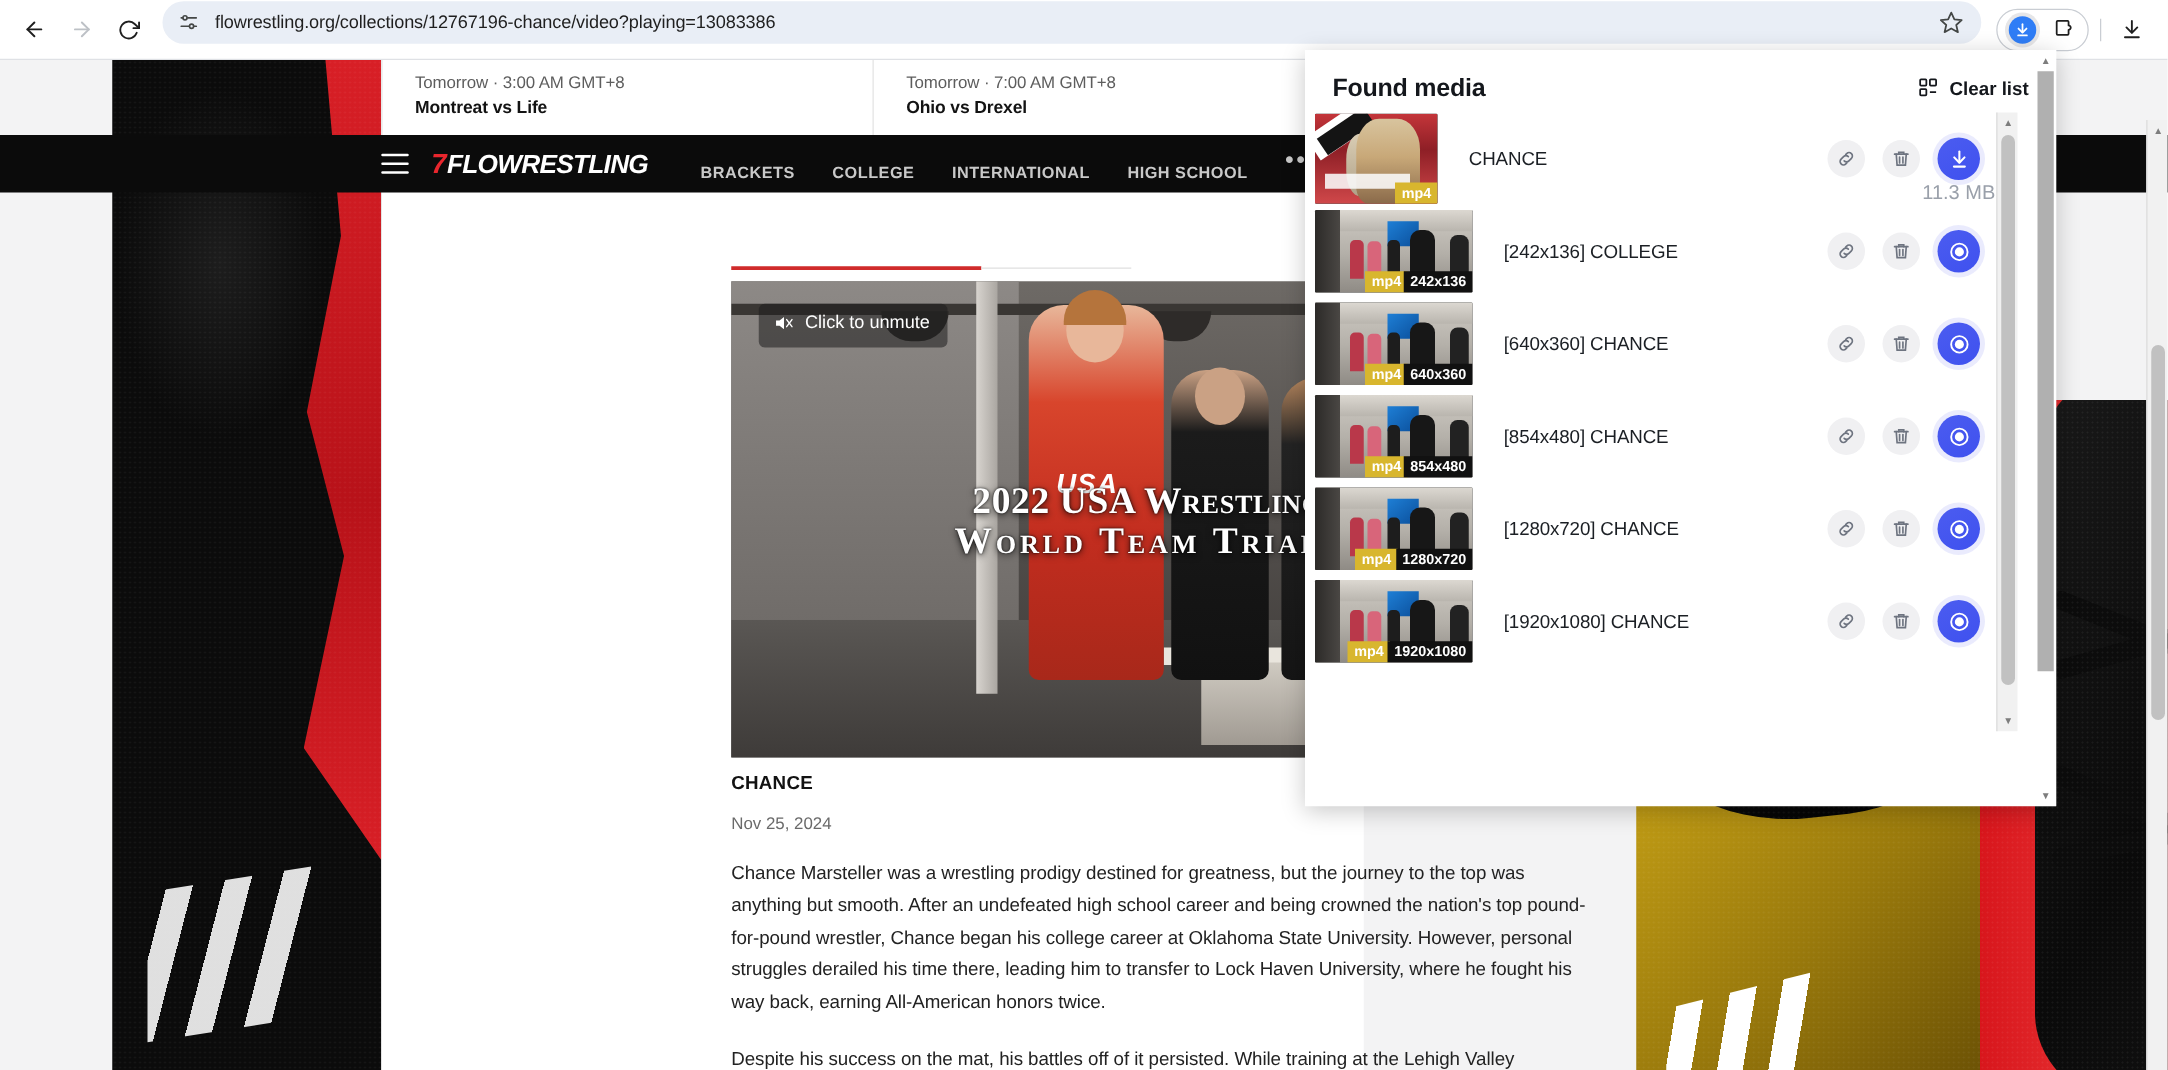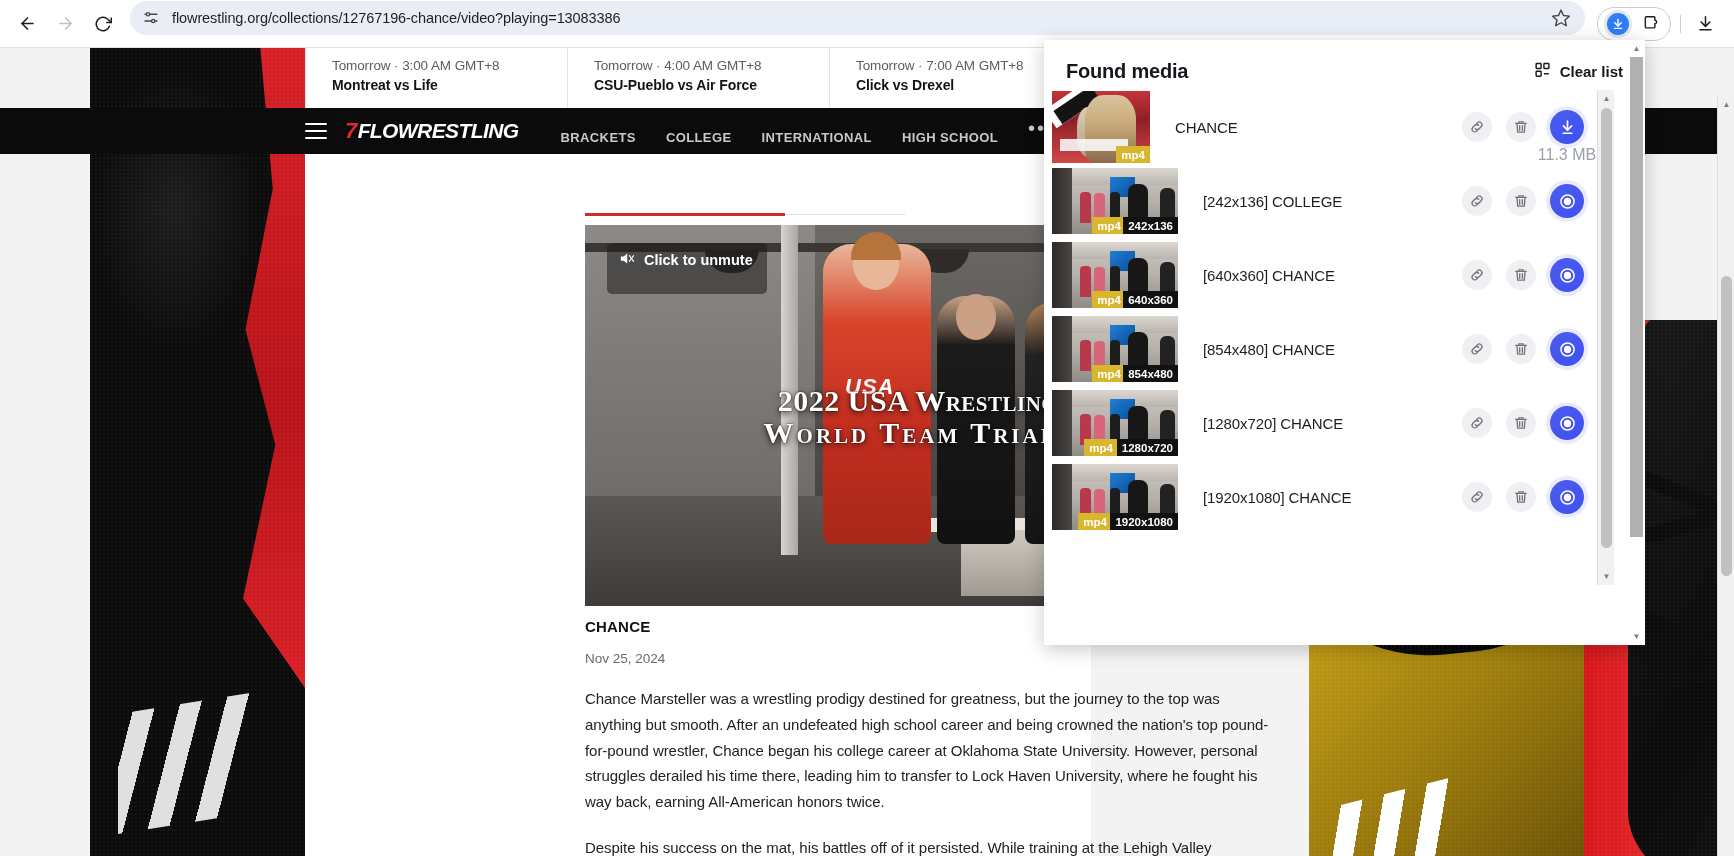--- a/index.html
+++ b/index.html
@@ -219,24 +219,24 @@
   .p3 { left: 440px; width: 84px; height: 242px; background: linear-gradient(180deg,#b8885f 0%,#232323 22%,#151515 100%); }
   .p3 .head { position:absolute; left:22px; top:-2px; width:40px; height:46px; background:#b8885f; border-radius:50%; }
   .p4 { left: 532px; width: 80px; height: 238px; background: linear-gradient(180deg,#c79c78 0%,#2a2a2a 22%,#171717 100%); }
   .p4 .head { position:absolute; left:20px; top:-2px; width:40px; height:46px; background:#c79c78; border-radius:50%; }
   .p5 { left: 612px; width: 110px; height: 276px; background: linear-gradient(180deg,#8a5c3a 0%,#f3f3f3 24%,#e8e8e8 58%,#2c3e8f 74%,#20306f 100%); }
   .p5 .head { position:absolute; left:34px; top:-8px; width:46px; height:54px; background:#8a5c3a; border-radius:50%; }
   .p5 .nlwc { position:absolute; left:22px; top:92px; color:#1a2a6c; font-weight:800; font-size:18px; letter-spacing:0.5px; }
 
   .unmute {
     position: absolute; left: 22px; top: 18px;
-    display: flex; align-items: center;
+    display: flex; 
     background: rgba(30,30,30,0.55);
-    border-radius: 5px; padding: 7px 14px 24px 11px;
-    color: #fff; font-size: 14.5px; font-weight: 700;
+    border-radius: 5px; padding: 7px 14px 7px 11px;
+    color: #fff; font-size: 14.5px; font-weight: 400;
   }
   .unmute svg { margin-right: 9px; }
   .vid-title {
     position: absolute; left: 0; right: 0; top: 160px;
     text-align: center; color: #fff;
     font-family: "Liberation Serif", serif;
     font-weight: 700; font-size: 30px; line-height: 1.08;
     letter-spacing: 0.5px;
     font-variant: small-caps;
     text-shadow: 0 2px 6px rgba(0,0,0,.75), 0 0 2px rgba(0,0,0,.9);
@@ -443,26 +443,22 @@
   </div>
 
   <div class="content">
 
     <div class="events">
       <div class="event">
         <div class="event-time">Tomorrow · 3:00 AM GMT+8</div>
         <div class="event-name">Montreat vs Life</div>
       </div>
       <div class="event">
-        <div class="event-time">Tomorrow · 4:00 AM GMT+8</div>
-        <div class="event-name">CSU-Pueblo vs Air Force</div>
-      </div>
-      <div class="event">
         <div class="event-time">Tomorrow · 7:00 AM GMT+8</div>
-        <div class="event-name">Click vs Drexel</div>
+        <div class="event-name">Ohio vs Drexel</div>
       </div>
     </div>
 
     <div class="flonav">
       <div class="flonav-inner">
         <span class="hamburger">
             <i></i>
             <i></i>
             <i></i>
           </span>

